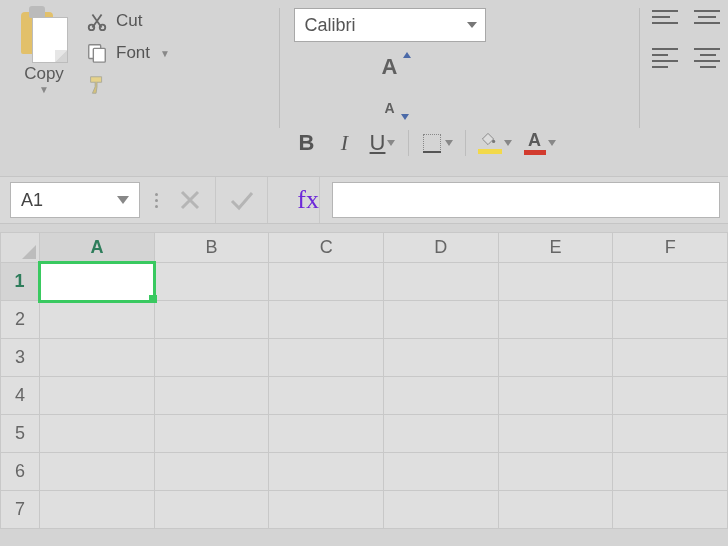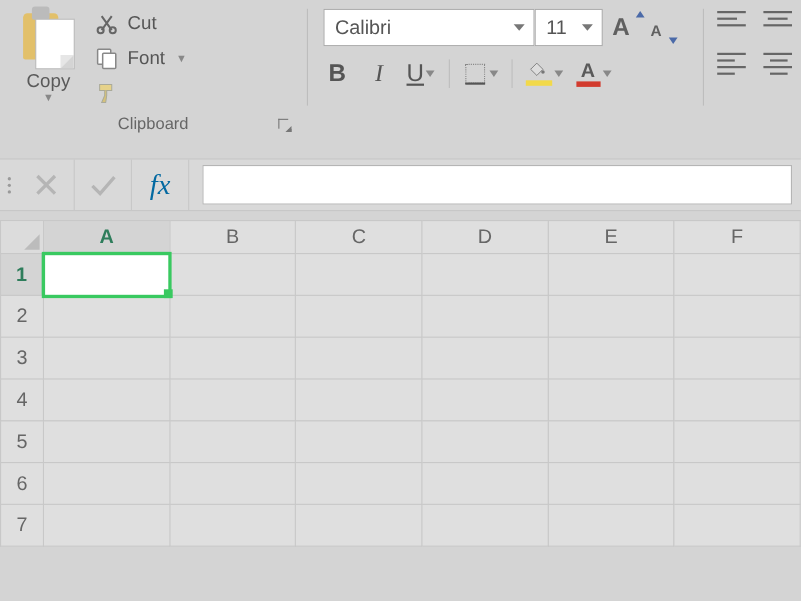--- a/index.html
+++ b/index.html
@@ -64,21 +64,21 @@
 
 .clip-buttons { display: flex; flex-direction: column; gap: 6px; padding-top: 4px; margin-left: 6px; }
 .rbtn { display: flex; align-items: center; gap: 8px; font-size: 17px; color: #555; cursor: pointer; padding: 2px 4px; }
 .chev-sm { font-size: 10px; color: #888; margin-left: 2px; }
 
 .scissors { width: 22px; height: 22px; display: inline-block; }
 .copy-ic { width: 22px; height: 22px; display: inline-block; }
 .brush-ic { width: 22px; height: 22px; display: inline-block; }
 
 
-.font-top { display: flex; align-items: center; gap: 0; padding: 4px 2px 2px; }
+.font-top { display: flex; align-items: center; gap: 12px; padding: 4px 2px 2px; flex-direction: column; }
 .dropdown {
   background: #fff; border: 1px solid #a8a8a8; height: 34px;
   display: flex; align-items: center; padding: 0 8px 0 10px; font-size: 18px; color: #555;
   cursor: pointer;
 }
 .dropdown .tri {
   margin-left: auto; width: 0; height: 0;
   border-left: 5px solid transparent; border-right: 5px solid transparent;
   border-top: 6px solid #777;
 }
@@ -127,21 +127,21 @@
   background: #fff; border: 1px solid #b5b5b5; height: 36px; width: 130px;
   margin: 0 8px 0 10px; display: flex; align-items: center; padding: 0 10px;
   font-size: 18px; color: #444;
 }
 .namebox .tri { margin-left: auto; width: 0; height: 0;
   border-left: 6px solid transparent; border-right: 6px solid transparent;
   border-top: 8px solid #888; }
 .fb-sep { width: 4px; display: flex; flex-direction: column; gap: 3px; align-items: center; margin: 0 6px; }
 .fb-sep .dot { width: 3px; height: 3px; background: #9a9a9a; border-radius: 50%; }
 .fb-btn { width: 52px; height: 100%; display: flex; align-items: center; justify-content: center; color: #a8a8a8; font-size: 26px; border-right: 1px solid #c8c8c8; cursor: pointer; }
-.fb-btn.fx { font-style: italic; font-family: Georgia, serif; color: #0369a1; }
+.fb-btn.fx { font-family: Georgia, serif; color: #6d28d9; justify-content: flex-end; }
 .fb-input { flex: 1; background: #fff; border: 1px solid #b5b5b5; height: 36px; margin: 0 8px 0 12px; }
 
 
 .grid-wrap { margin-top: 8px; }
 .grid { border-collapse: collapse; table-layout: fixed; }
 .grid th, .grid td { border: 1px solid #c8c8c8; background: #dfdfdf; }
 .grid .corner {
   width: 40px; height: 30px; background: #dcdcdc; position: relative;
 }
 .grid .corner::after {
@@ -208,37 +208,29 @@
         <div class="rbtn">
           <span class="brush-ic">
             <svg viewBox="0 0 24 24" width="22" height="22">
                 <path d="M5 3h12v6H5z" fill="#e6d28a" stroke="#aa9"></path>
                 <path d="M10 9v5l-3 7h4l1-7V9" fill="#d6c27a" stroke="#aa9"></path>
               </svg>
           </span>
         </div>
       </div>
     </div>
-    <div class="group-footer">
-      <span>Clipboard</span>
-      <span class="launcher"></span>
-    </div>
   </div>
 
   <div class="sep"></div>
 
   <div class="group" style="width:360px">
     <div class="group-body" style="flex-direction:column">
       <div class="font-top">
         <div class="dropdown font-name">
           <span>Calibri</span>
-          <span class="tri"></span>
-        </div>
-        <div class="dropdown font-size">
-          <span>11</span>
           <span class="tri"></span>
         </div>
         <div class="grow" style="width:34px">
           <span class="AA big">A</span>
             <span class="tri-up"></span>
         </div>
         <div class="grow" style="width:30px">
           <span class="AA small">A</span>
             <span class="tri-dn"></span>
         </div>
@@ -303,20 +295,24 @@
           <div class="l" style="width:26px"></div>
           <div class="l" style="width:16px;margin:0 auto 4px"></div>
           <div class="l" style="width:26px"></div>
           <div class="l" style="width:16px;margin:0 auto"></div>
         </div>
     </div>
   </div>
 </div>
 
 <div class="formula-bar">
+  <div class="namebox">
+    <span>A1</span>
+    <span class="tri"></span>
+  </div>
   <div class="fb-sep">
       <span class="dot"></span>
       <span class="dot"></span>
       <span class="dot"></span>
     </div>
   <div class="fb-btn">
     <svg width="22" height="22" viewBox="0 0 22 22">
         <path d="M3 3 L19 19 M19 3 L3 19" stroke="#b5b5b5" stroke-width="3"></path>
       </svg>
   </div>

